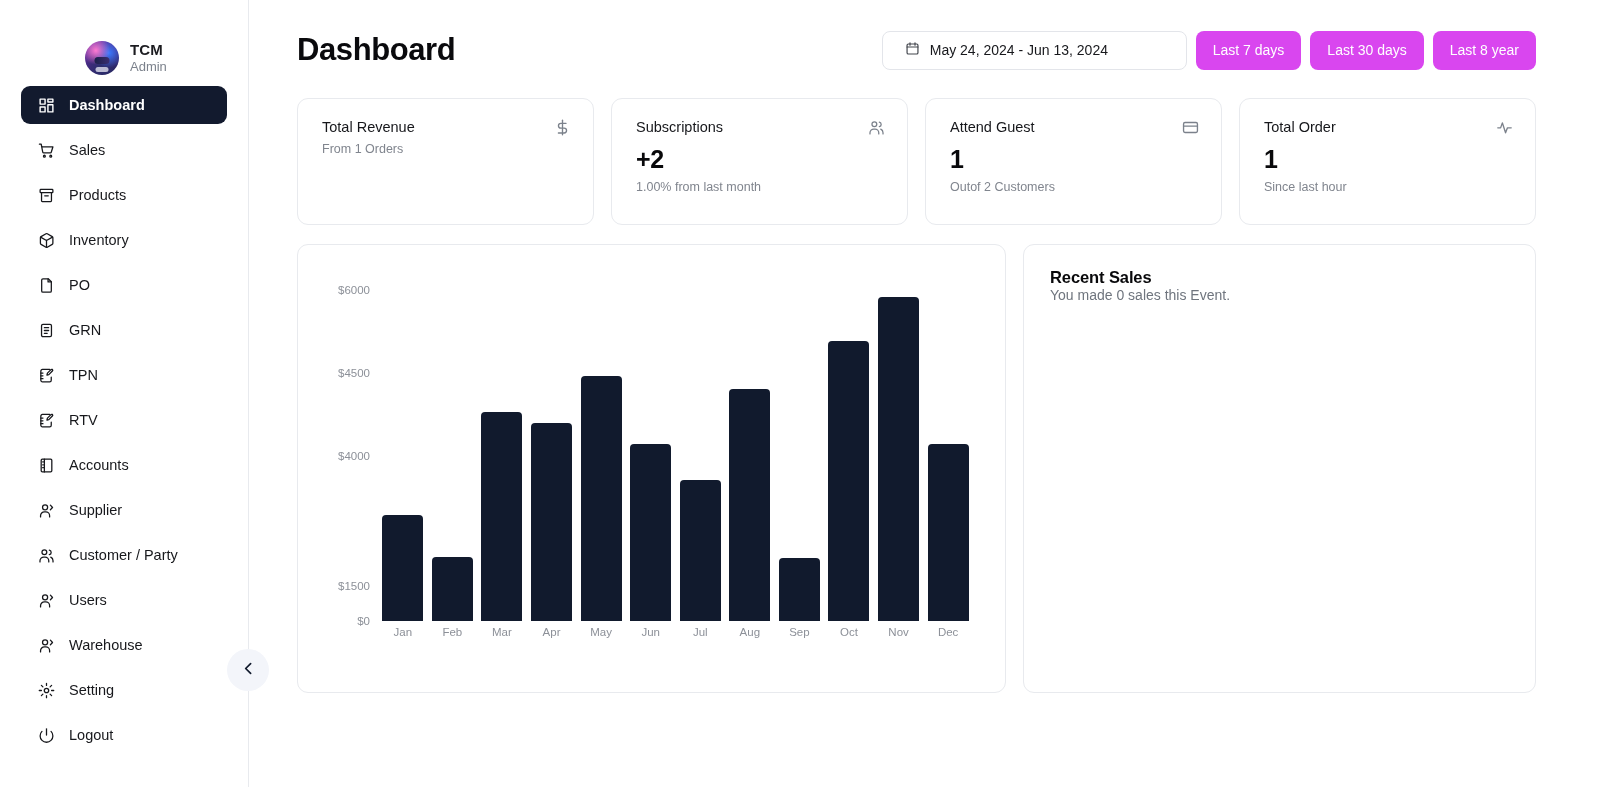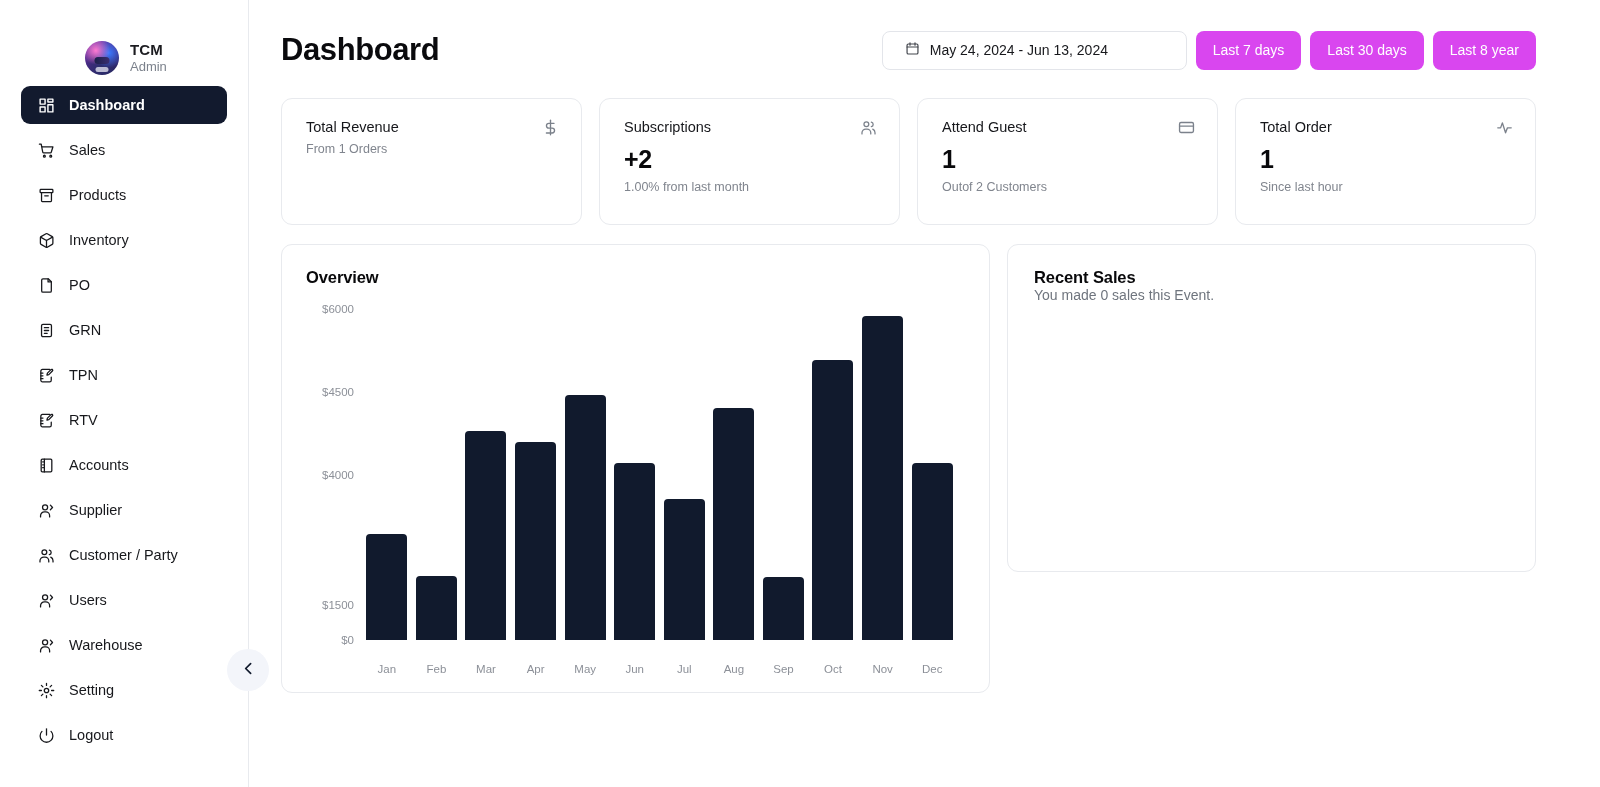--- a/index.html
+++ b/index.html
@@ -3,21 +3,21 @@
 <meta charset="utf-8">
 <style>
   * { box-sizing: border-box; margin: 0; padding: 0; }
   html, body {
     width: 1600px; height: 787px;
     font-family: "Liberation Sans", sans-serif;
     background: #ffffff;
     overflow: hidden;
     -webkit-font-smoothing: antialiased;
   }
-  .app { display: flex; width: 1600px; height: 787px; position: relative; }
+  .app { display: flex; width: 1600px; height: 787px; position: relative; gap: 16px; }
 
   
   .sidebar {
     width: 249px; height: 787px;
     border-right: 1px solid #e8eaee;
     background: #ffffff;
     flex: 0 0 249px;
     position: relative;
     padding-top: 0;
   }
@@ -108,35 +108,35 @@
   .card-title { font-size: 14.5px; color: #16171b; font-weight: 500; }
   .card-ico { color: #7b818b; }
   .card-ico svg { width: 17px; height: 17px; display: block; }
   .card-value { font-size: 25px; font-weight: 700; color: #09090b; margin-top: 9px; letter-spacing: -.3px; }
   .card-sub { font-size: 12.5px; color: #80858e; margin-top: 6px; }
 
   
   .panels { display: flex; gap: 17px; margin-top: 19px; }
   .panel { background: #fff; border: 1px solid #e8eaee; border-radius: 11px; }
   .panel-overview { width: 709px; height: 449px; padding: 23px 24px 0 24px; }
-  .panel-recent { flex: 1 1 auto; height: 328px; padding: 23px 24px 4px 26px; }
+  .panel-recent { flex: 1 1 auto; height: 449px; padding: 23px 24px 4px 26px; }
   .panel-title { font-size: 16.5px; font-weight: 700; color: #09090b; letter-spacing: -.1px; }
   .panel-sub { font-size: 14px; color: #6f757e; margin-top: 0; }
 
   
   .chart { position: relative; margin-top: 22px; height: 360px; }
   .chart-axis { position: absolute; left: 0; top: 0; width: 48px; height: 331px; }
   .tick { position: absolute; right: 0; font-size: 11.5px; color: #8c9098; transform: translateY(-50%); white-space: nowrap; }
   .plot {
     position: absolute; left: 56px; right: 8px; top: 0; height: 331px;
     display: flex; align-items: flex-end; justify-content: space-between; gap: 0;
   }
   .bar-col { flex: 1 1 0; display: flex; flex-direction: column; justify-content: flex-end; align-items: center; height: 100%; }
   .bar { width: 41px; background: #111a2d; border-radius: 4px 4px 0 0; }
-  .xlabels { position: absolute; left: 56px; right: 8px; top: 336px; display: flex; justify-content: flex-end; margin-top: 18px; }
+  .xlabels { position: absolute; left: 56px; right: 8px; top: 336px; display: flex; justify-content: flex-start; }
   .xlabel { flex: 1 1 0; text-align: center; font-size: 11.5px; color: #8c9098; }
 </style>
 </head>
 <body>
 
 <div class="app">
 
   <aside class="sidebar">
 
     <div class="brand">
@@ -395,21 +395,20 @@
         </div>
         <div class="card-value">1</div>
         <div class="card-sub">Since last hour</div>
       </div>
 
     </section>
 
     <section class="panels">
 
       <div class="panel panel-overview">
-        <div class="panel-title">Overview</div>
         <div class="chart">
           <div class="chart-axis">
               <div class="tick" style="top: 331px;">$0</div>
               <div class="tick" style="top: 248.25px; margin-top: 48px;">$1500</div>
               <div class="tick" style="top: 165.5px;">$4000</div>
               <div class="tick" style="top: 82.75px;">$4500</div>
               <div class="tick" style="top: 0px;">$6000</div>
             </div>
           <div class="plot">
               <div class="bar-col">

